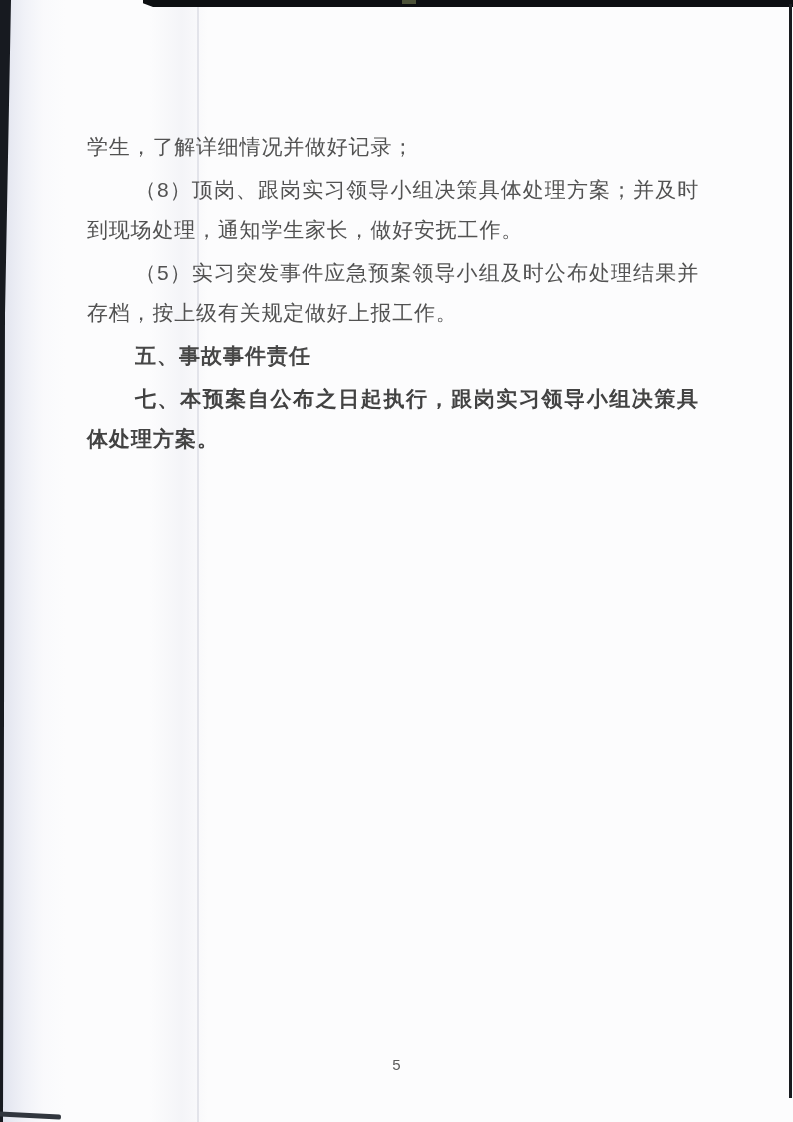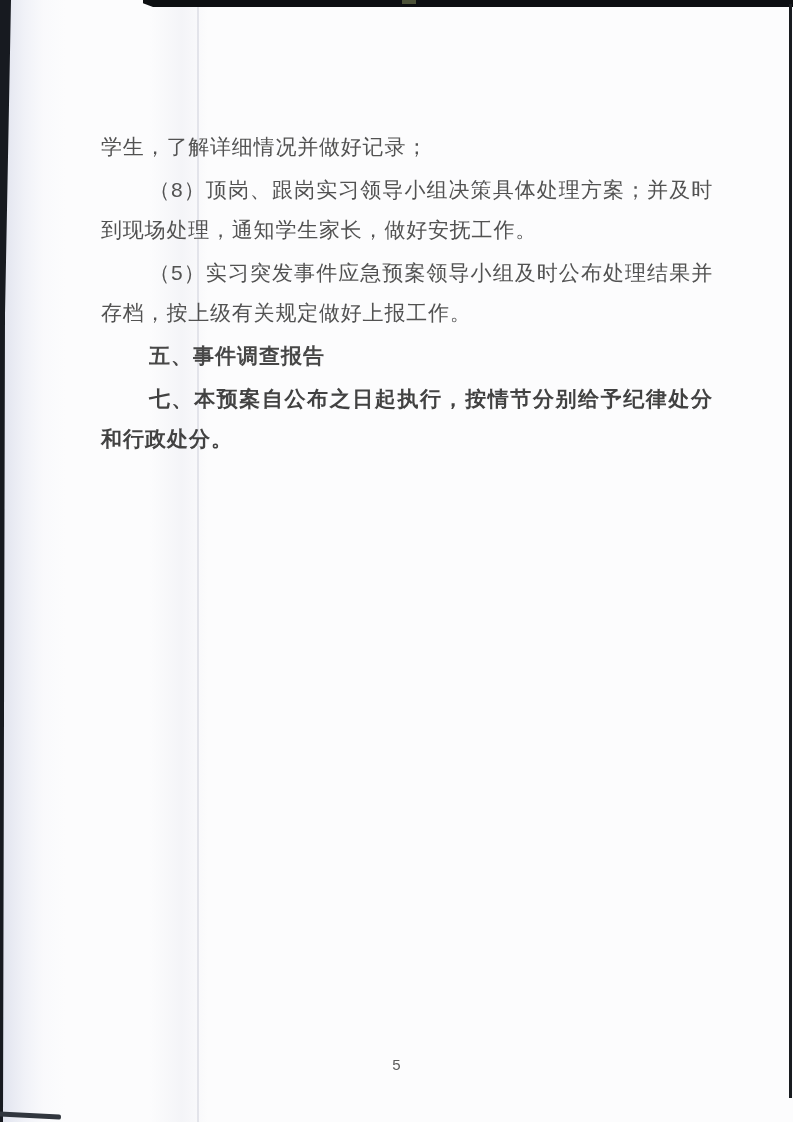--- a/index.html
+++ b/index.html
@@ -50,21 +50,21 @@
   .bottom-left-mark {
     position: absolute; left: -3px; top: 1113px; width: 64px; height: 5px;
     background: #31363e;
     transform: rotate(3deg);
     border-radius: 2px;
   }
 
   
   .content {
     position: absolute;
-    left: 101px; top: 0;
+    left: 87px; top: 0;
     width: 612px;
     padding-top: 127px;
     color: #525252;
     font-size: 21px;
     line-height: 40px;
     letter-spacing: 0.8px;
   }
   .content p { margin: 3px 0 0 0; }
   .content p:first-child { margin-top: 0; }
   .para { text-align: justify; text-indent: 48px; }
@@ -102,19 +102,19 @@
   <div class="left-strip"></div>
   <div class="top-band"></div>
   <div class="top-speck"></div>
   <div class="right-line"></div>
   <div class="bottom-left-mark"></div>
 
   <div class="content">
     <p class="para-cont">学生，了解详细情况并做好记录；</p>
     <p class="para">（8）顶岗、跟岗实习领导小组决策具体处理方案；并及时到现场处理，通知学生家长，做好安抚工作。</p>
     <p class="para">（5）实习突发事件应急预案领导小组及时公布处理结果并存档，按上级有关规定做好上报工作。</p>
-    <p class="heading">五、事件调查报告</p>
-    <p class="heading-para">七、本预案自公布之日起执行，按情节分别给予纪律处分和行政处分。</p>
+    <p class="heading">五、事故事件责任</p>
+    <p class="heading-para">七、本预案自公布之日起执行，跟岗实习领导小组决策具体处理方案。</p>
   </div>
 
   <div class="page-number">5</div>
 
 </div>
 
 </body></html>

